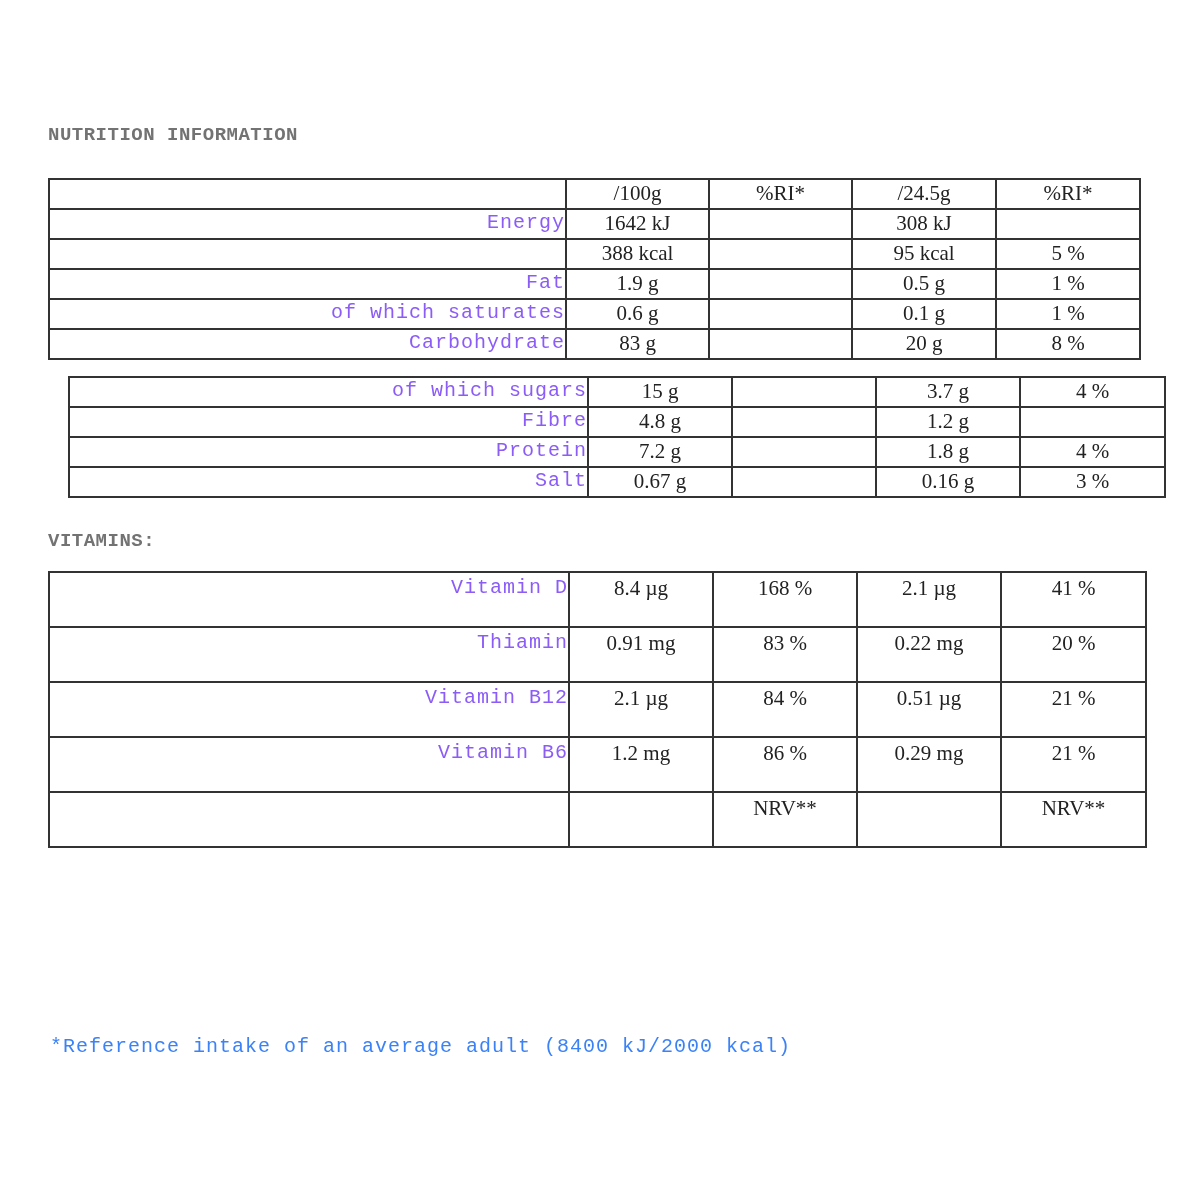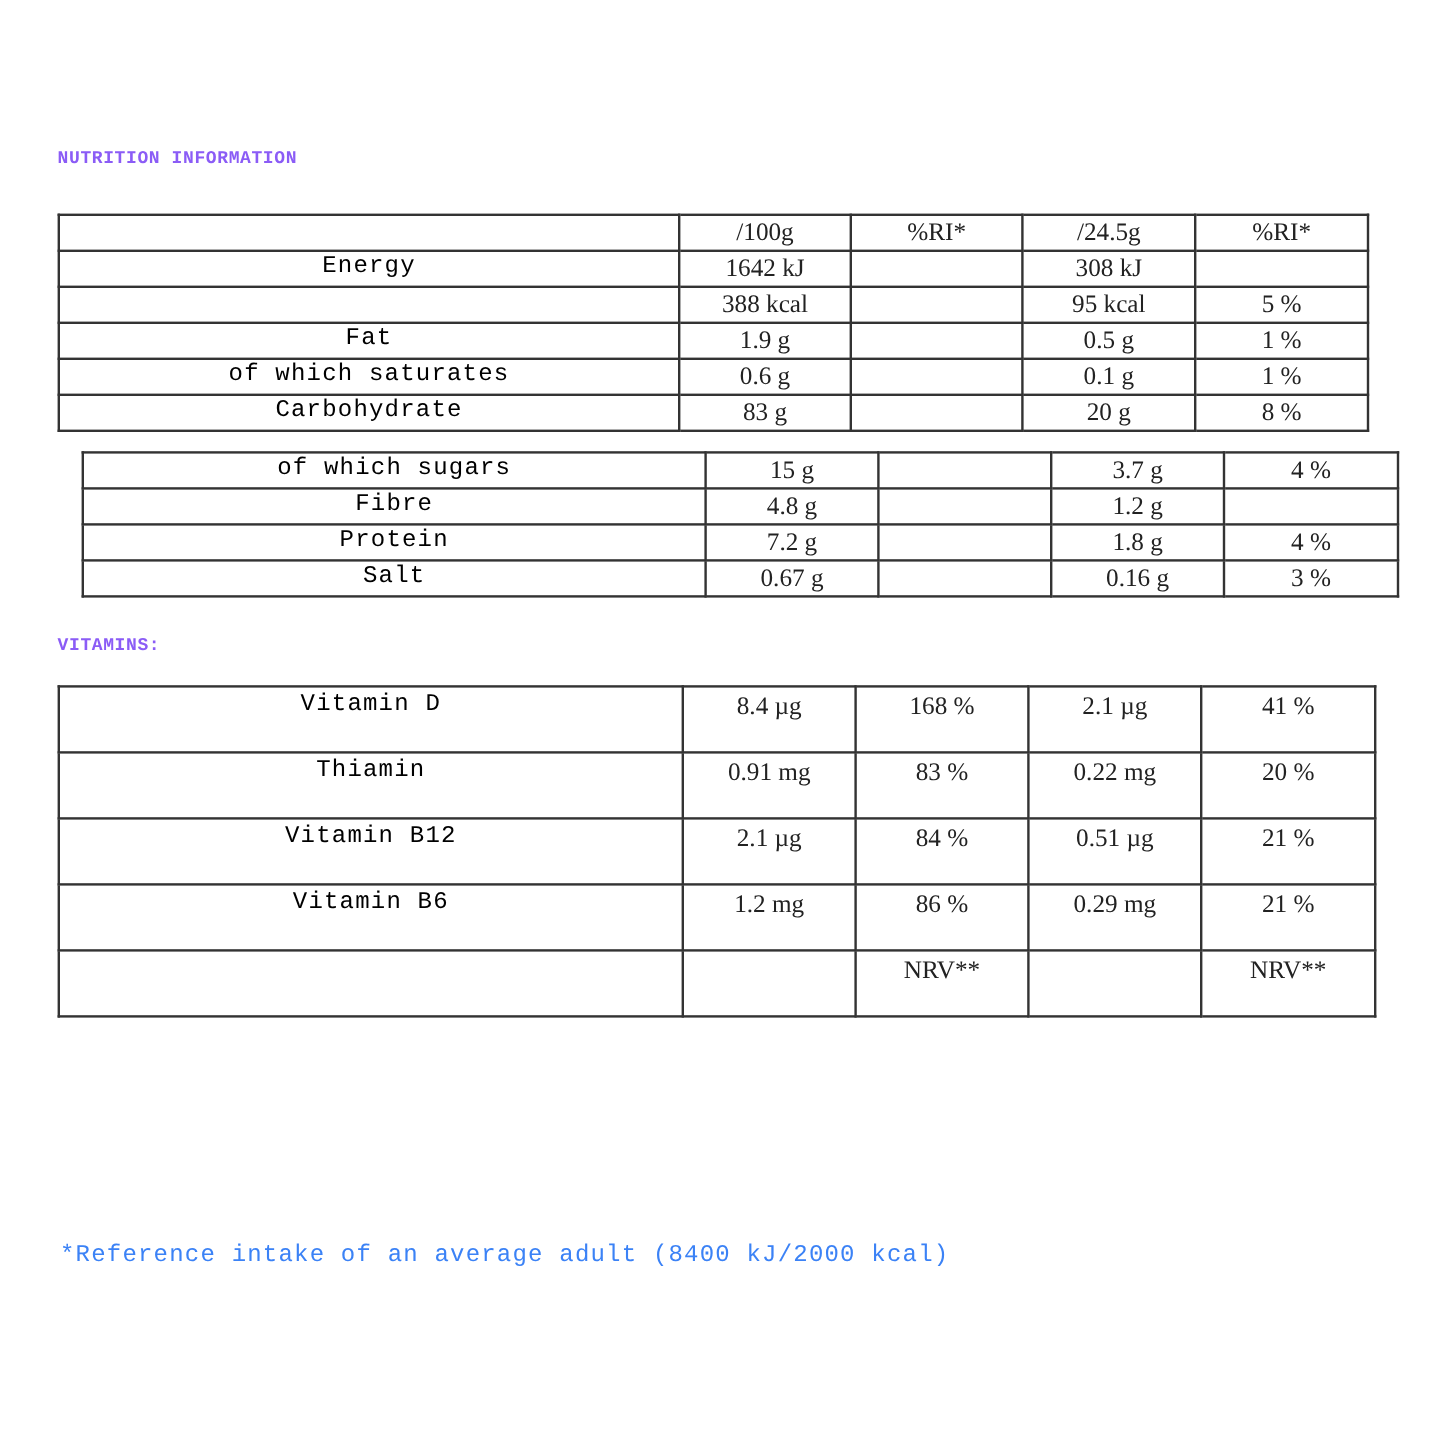--- a/index.html
+++ b/index.html
@@ -1,32 +1,32 @@
 <!DOCTYPE html>
 <html><head>
 <meta charset="utf-8">
 <style>
   html, body { margin: 0; padding: 0; background: #ffffff; }
   body { width: 1200px; height: 1200px; position: relative; overflow: hidden; color: #111; }
   .heading {
     position: absolute; left: 48px;
     font-family: "Liberation Mono", "DejaVu Sans Mono", monospace;
-    font-weight: bold; font-size: 15px; letter-spacing: 0.5px; color: #8b5cf6;
+    font-weight: bold; font-size: 19px; letter-spacing: 0.5px; color: #737373;
   }
   table.nt {
     position: absolute; border-collapse: collapse; table-layout: fixed;
     font-size: 20px;
   }
   table.nt td {
     border: 2px solid #333; padding: 0; box-sizing: border-box;
     vertical-align: top; line-height: 26px;
   }
   td.label {
     font-family: "Liberation Mono", "DejaVu Sans Mono", monospace;
-    color: #000000; text-align: center; padding-left: 0; font-size: 20px;
+    color: #8b5cf6; text-align: right; padding-left: 0; font-size: 20px;
     letter-spacing: 1px;
   }
   td.val {
     font-family: "Liberation Serif", "DejaVu Serif", serif;
     text-align: center; color: #222; font-size: 21px;
   }
   #t1 { left: 48px; top: 178px; width: 1091px; }
   #t2 { left: 48px; top: 376px; width: 1096px; margin-left: 20px; }
   #t3 { left: 48px; top: 571px; width: 1097px; }
   #t1 td, #t2 td { height: 30px; }

